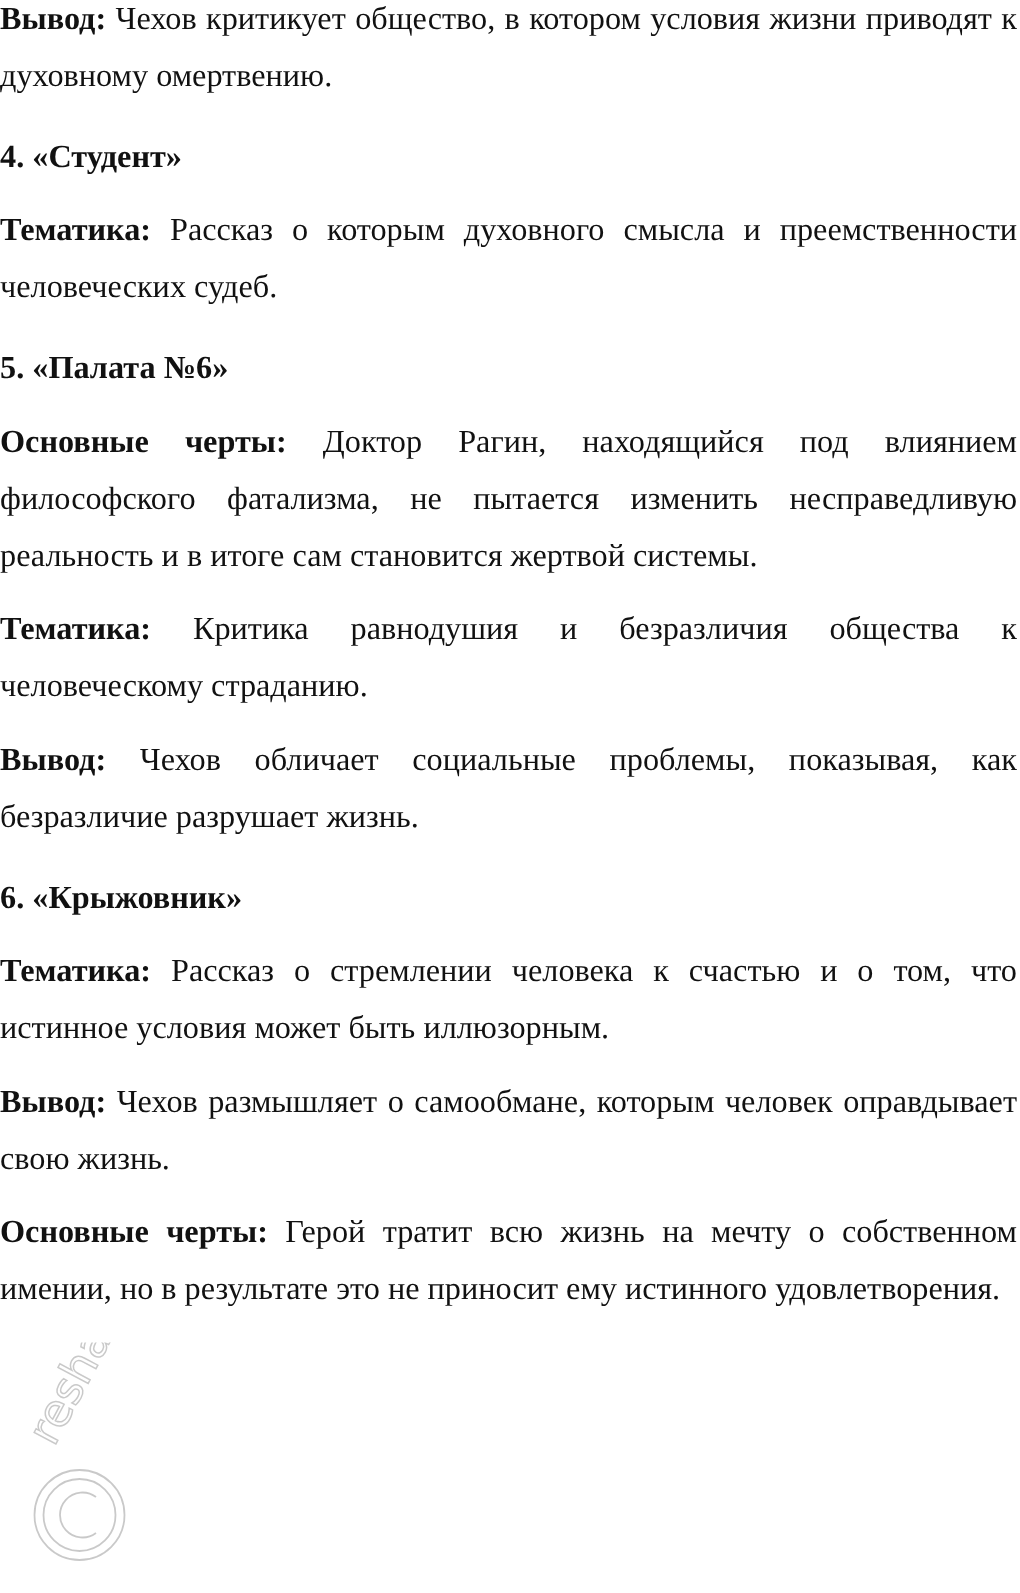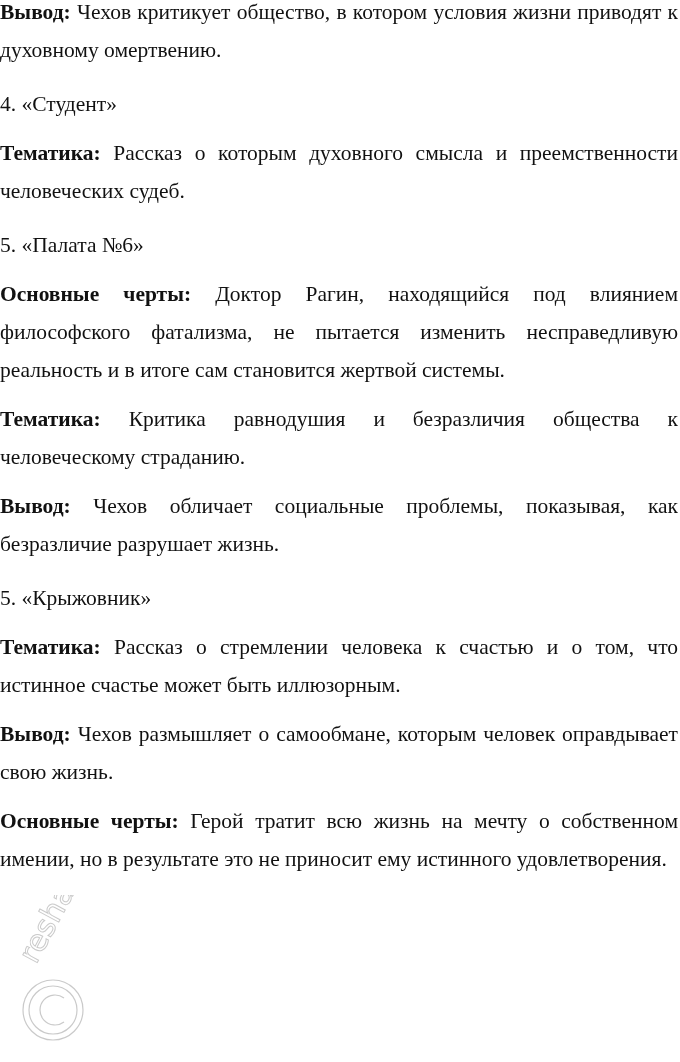--- a/index.html
+++ b/index.html
@@ -23,21 +23,21 @@
     line-height: 38px;
     color: #111111;
   }
   .para {
     margin: 0 0 11px 0;
     text-align: justify;
     text-align-last: left;
   }
   .heading {
     margin: 16px 0 11px 0;
-    font-weight: normal;
+    font-weight: bold;
   }
   .label {
     font-weight: bold;
   }
   .watermark {
     position: absolute;
     left: 8px;
     top: 895px;
     width: 120px;
     height: 160px;
@@ -53,22 +53,22 @@
   <p class="para"><span class="label">Вывод:</span><span> Чехов критикует общество, в котором условия жизни приводят к духовному омертвению.</span></p>
 
   <p class="heading">4. «Студент»</p>
   <p class="para"><span class="label">Тематика:</span><span> Рассказ о которым духовного смысла и преемственности человеческих судеб.</span></p>
 
   <p class="heading">5. «Палата №6»</p>
   <p class="para"><span class="label">Основные черты:</span><span> Доктор Рагин, находящийся под влиянием философского фатализма, не пытается изменить несправедливую реальность и в итоге сам становится жертвой системы.</span></p>
   <p class="para"><span class="label">Тематика:</span><span> Критика равнодушия и безразличия общества к человеческому страданию.</span></p>
   <p class="para"><span class="label">Вывод:</span><span> Чехов обличает социальные проблемы, показывая, как безразличие разрушает жизнь.</span></p>
 
-  <p class="heading">5. «Крыжовник»</p>
-  <p class="para"><span class="label">Тематика:</span><span> Рассказ о стремлении человека к счастью и о том, что истинное счастье может быть иллюзорным.</span></p>
+  <p class="heading">6. «Крыжовник»</p>
+  <p class="para"><span class="label">Тематика:</span><span> Рассказ о стремлении человека к счастью и о том, что истинное условия может быть иллюзорным.</span></p>
   <p class="para"><span class="label">Вывод:</span><span> Чехов размышляет о самообмане, которым человек оправдывает свою жизнь.</span></p>
   <p class="para"><span class="label">Основные черты:</span><span> Герой тратит всю жизнь на мечту о собственном имении, но в результате это не приносит ему истинного удовлетворения.</span></p>
 
 </div>
 
 <svg class="watermark" viewBox="0 0 120 160" xmlns="http://www.w3.org/2000/svg">
   <g fill="none" stroke="#8a8a8a" stroke-width="1.2">
     <circle cx="45" cy="115" r="30"></circle>
     <circle cx="45" cy="115" r="24"></circle>
     <path d="M56 103 A15 15 0 1 0 56 127"></path>

